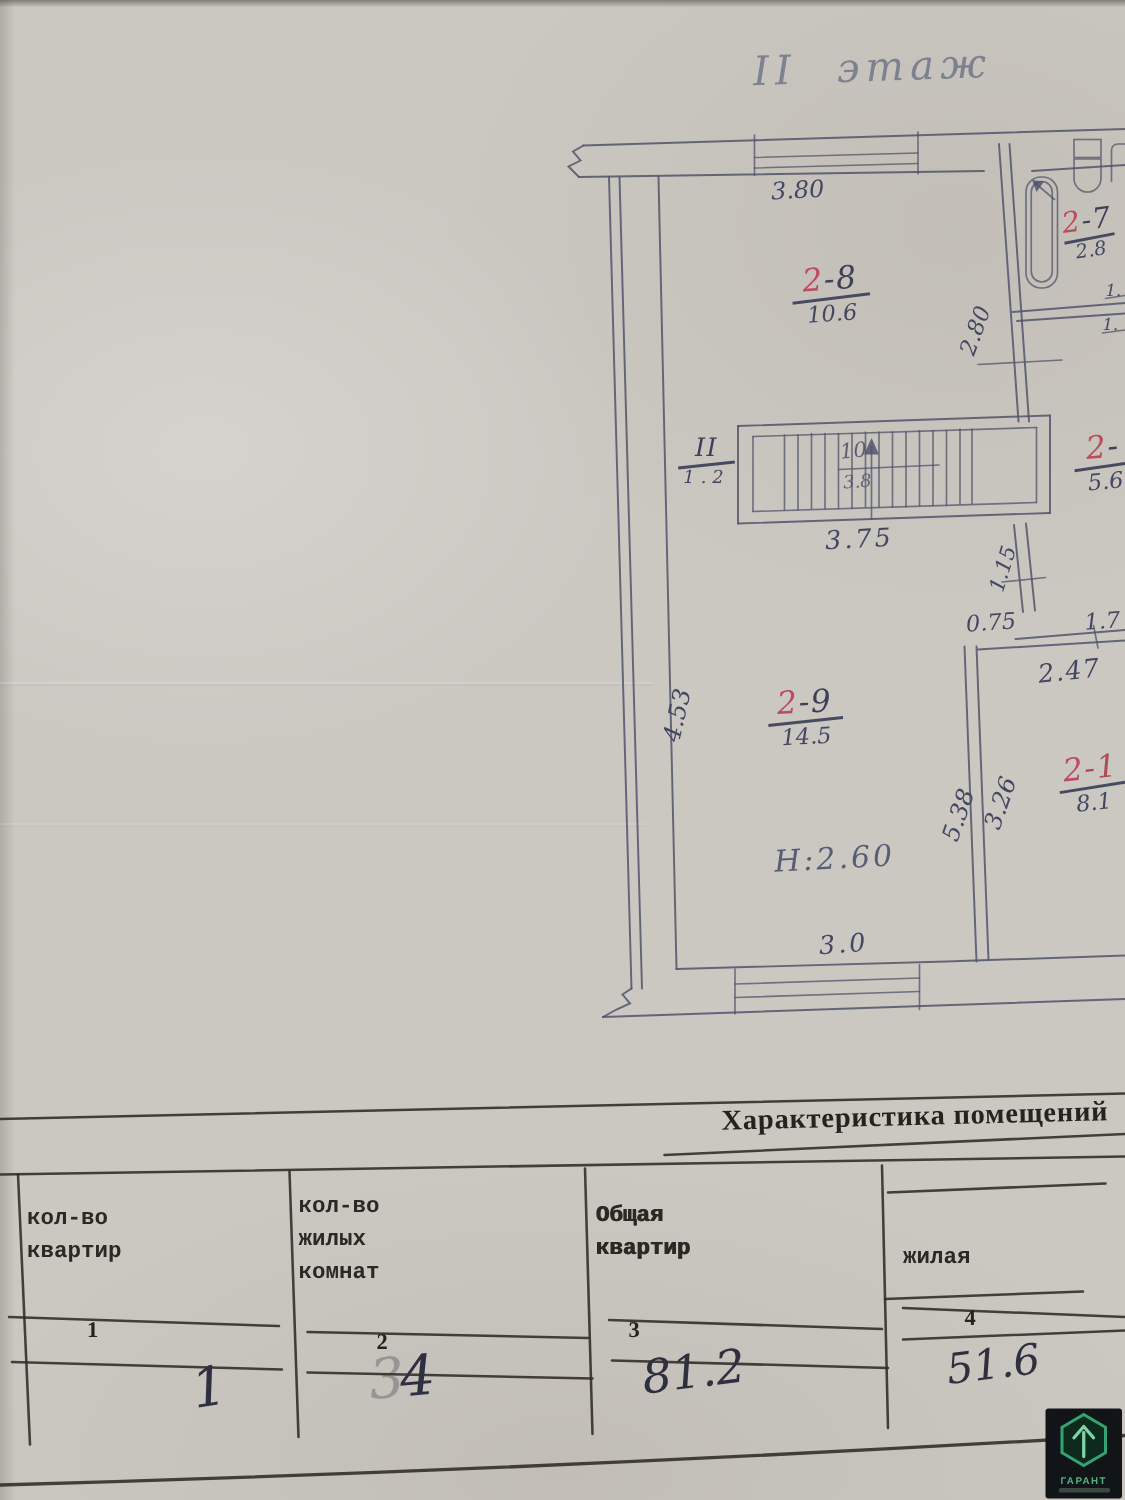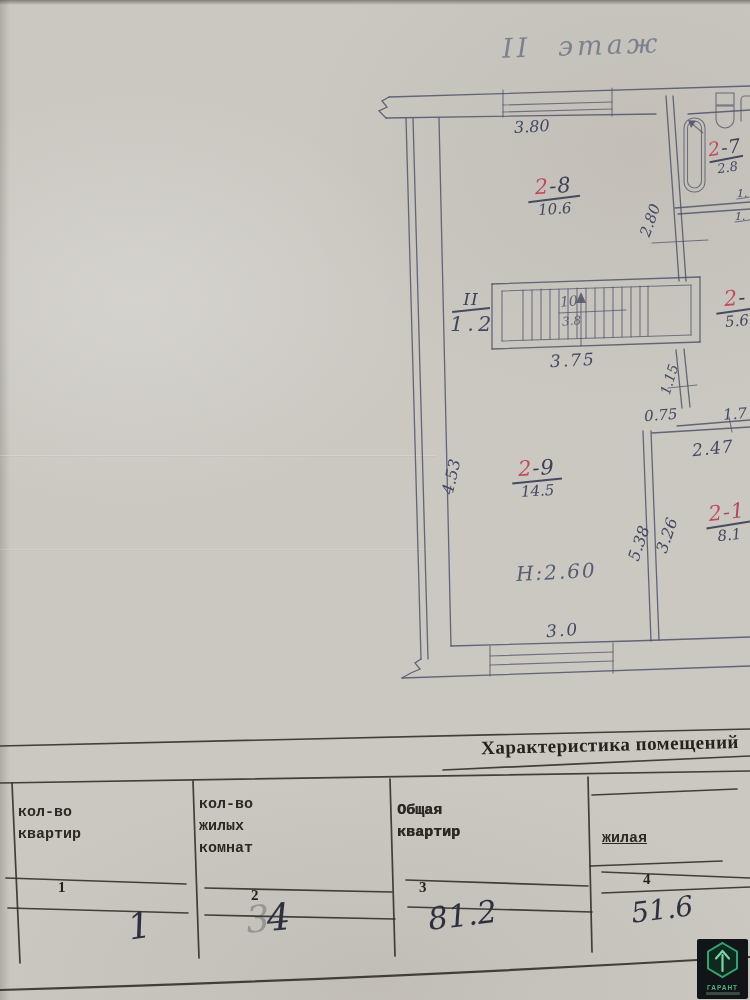--- a/index.html
+++ b/index.html
@@ -174,21 +174,21 @@
 
   <div class="room-label" style="left:712px;top:288px;width:48px;transform:rotate(-5deg);">
     <div class="rl-num"><span class="red">2</span><span class="dark">-</span></div>
     <div class="rl-bar" style="width:40px;"></div>
     <div class="rl-area">5.6</div>
   </div>
 
   <div class="room-label" style="left:450px;top:291px;width:42px;">
     <div class="rl-num" style="font-size:17px;"><span class="dark">II</span></div>
     <div class="rl-bar" style="width:38px;transform:rotate(-6deg);"></div>
-    <div class="rl-area" style="font-size:21px;letter-spacing:4px;">1.2</div>
+    <div class="rl-area" style="font-size:12px;letter-spacing:4px;">1.2</div>
   </div>
 
   <div class="lbl" style="left:560px;top:293px;font-size:14px;opacity:.8;transform:rotate(-5deg);">10</div>
   <div class="lbl" style="left:562px;top:314px;font-size:12px;opacity:.75;transform:rotate(-4deg);">3.8</div>
   <div class="lbl" style="left:550px;top:350px;font-size:17px;letter-spacing:2px;transform:rotate(-3deg);">3.75</div>
 
   <div class="lbl rot" style="left:657px;top:392px;font-size:14px;transform:rotate(-73deg);">1.15</div>
   <div class="lbl" style="left:644px;top:406px;font-size:15px;transform:rotate(-4deg);">0.75</div>
   <div class="lbl" style="left:723px;top:405px;font-size:15px;transform:rotate(-4deg);">1.7</div>
   <div class="lbl" style="left:692px;top:438px;font-size:17px;letter-spacing:1px;transform:rotate(-6deg);">2.47</div>
@@ -215,21 +215,21 @@
 
   <div class="tbl-title" style="left:481px;top:734px;">Характеристика помещений</div>
 
   <div class="hdr" style="left:18px;top:802px;">кол-во
 квартир</div>
   <div class="hdr" style="left:199px;top:794px;">кол-во
 жилых
 комнат</div>
   <div class="hdr heavy" style="left:397px;top:800px;">Общая
 квартир</div>
-  <div class="hdr" style="left:602px;top:828px;text-decoration:underline;">жилая</div>
+  <div class="hdr" style="left:602px;top:828px;">жилая</div>
 
   <div class="colnum" style="left:58px;top:879px;">1</div>
   <div class="colnum" style="left:251px;top:887px;">2</div>
   <div class="colnum" style="left:419px;top:879px;">3</div>
   <div class="colnum" style="left:643px;top:871px;">4</div>
 
   <div class="val" style="left:128px;top:905px;font-size:36px;transform:rotate(-9deg);">1</div>
   <div class="val" style="left:246px;top:897px;font-size:37px;letter-spacing:-3px;transform:rotate(-5deg);"><span style="opacity:.3;">3</span><span>4</span></div>
   <div class="val" style="left:428px;top:897px;font-size:31px;">81.2</div>
   <div class="val" style="left:631px;top:893px;font-size:28px;">51.6</div>

